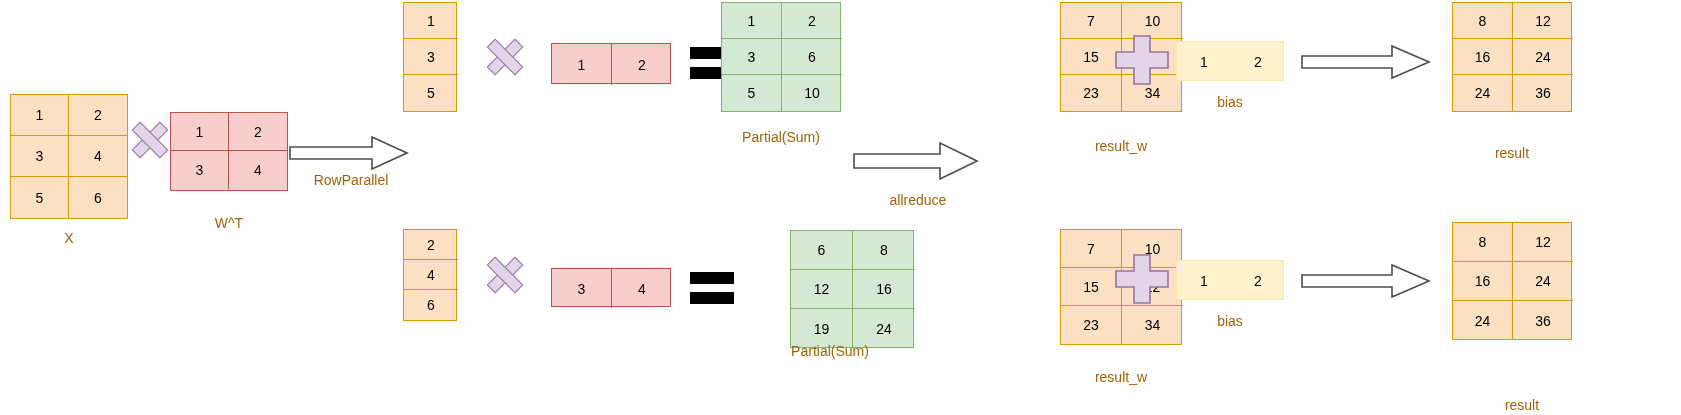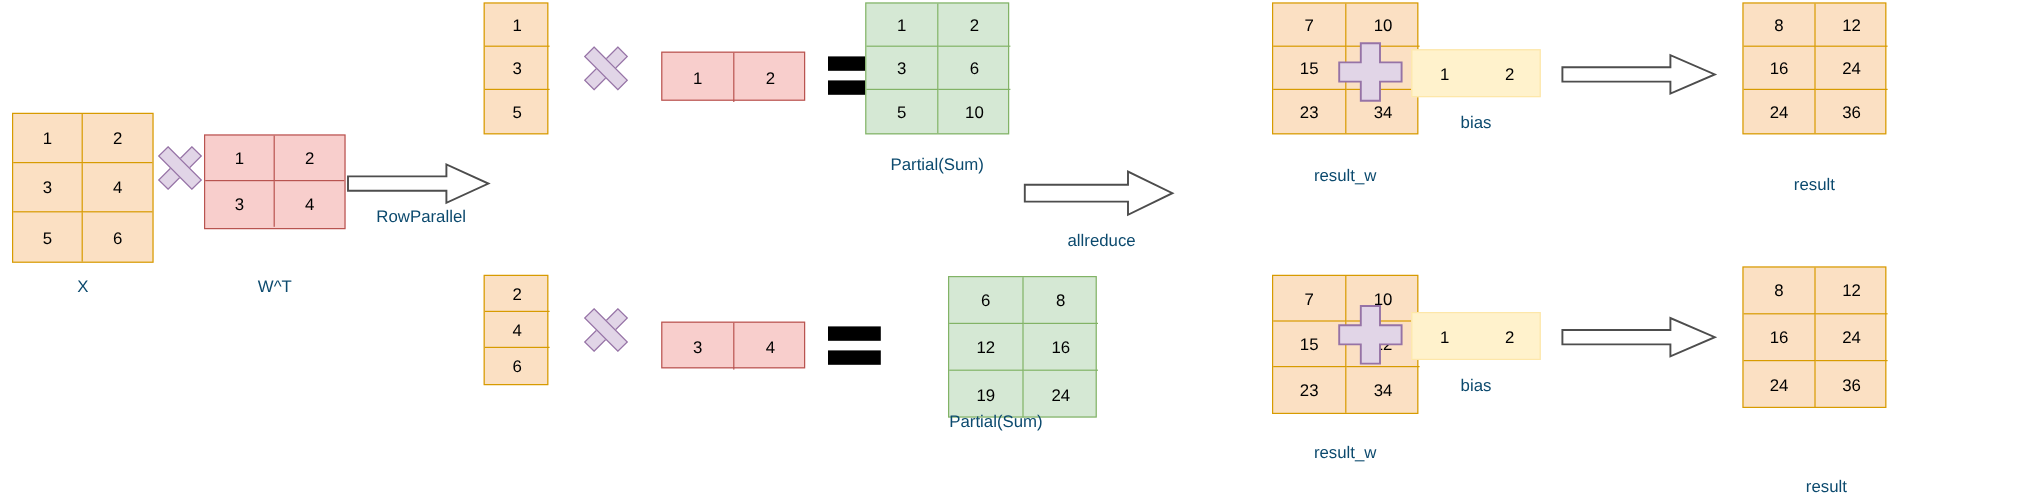--- a/index.html
+++ b/index.html
@@ -43,21 +43,21 @@
   .m-green { border: 1.3px solid #82B366; background: #D5E8D4; }
   .m-green .cell { border-right: 1.3px solid #82B366; border-bottom: 1.3px solid #82B366; }
   
   .m-yellow { border: 1.3px solid #FDE7A9; background: #FFF2CC; }
   .m-yellow .cell { border: none; }
 
   .caption {
     position: absolute;
     font-size: 14px;
     line-height: 1;
-    color: #0c4a6e;
+    color: #a16207;
     white-space: nowrap;
     text-align: center;
   }
 
   
   .times-glyph {
     position: absolute;
   }
   .times-glyph .bar {
     position: absolute;
@@ -103,21 +103,21 @@
     <div class="bar" style="left:16px; top:2px; width:12px; height:40px; transform:rotate(-45deg); transform-origin:center;"></div>
   </div>
 
   <div class="matrix m-pink" style="left:170px; top:112px; width:118px; height:79px;
               grid-template-columns:58px 58px; grid-template-rows:38px 38px;">
     <div class="cell">1</div>
     <div class="cell" style="border-right:none;">2</div>
     <div class="cell" style="border-bottom:none;">3</div>
     <div class="cell" style="border-right:none; border-bottom:none;">4</div>
   </div>
-  <div class="caption" style="left:199px; top:231px; width:60px;">W^T</div>
+  <div class="caption" style="left:199px; top:216px; width:60px;">W^T</div>
 
   <div class="block-arrow" style="left:288px; top:134px; width:122px; height:38px;">
     <svg width="122" height="38" viewBox="0 0 122 38">
       <path d="M2 13 L84 13 L84 3 L119 19 L84 35 L84 25 L2 25 Z" fill="#ffffff" stroke="#4D4D4D" stroke-width="1.6" stroke-linejoin="miter"></path>
     </svg>
   </div>
   <div class="caption" style="left:296px; top:173px; width:110px;">RowParallel</div>
 
   <div class="matrix m-orange" style="left:403px; top:2px; width:54px; height:110px;
               grid-template-columns:54px; grid-template-rows:36px 36px 36px;">

